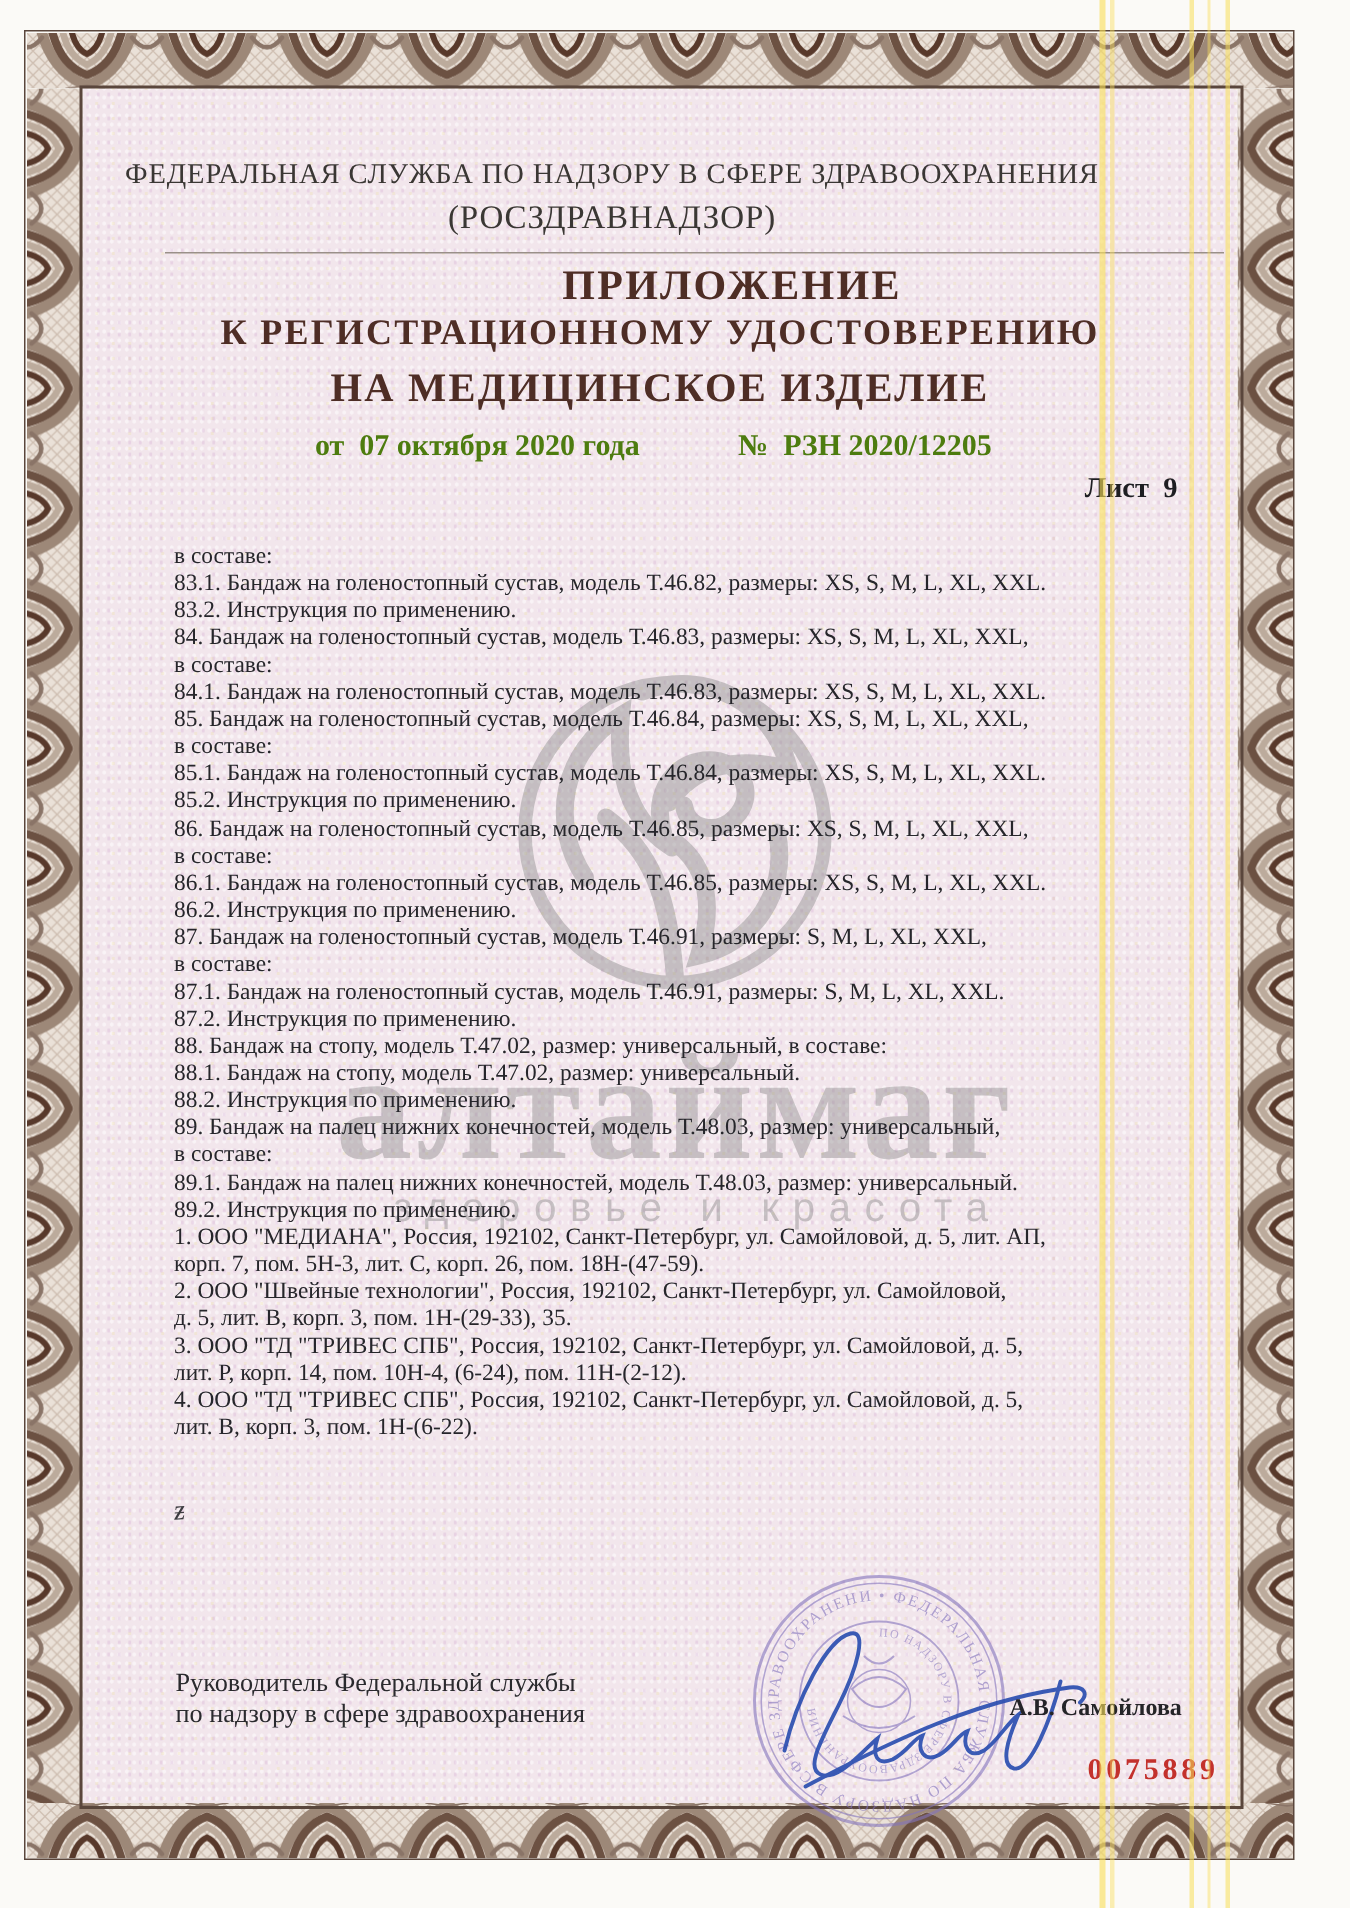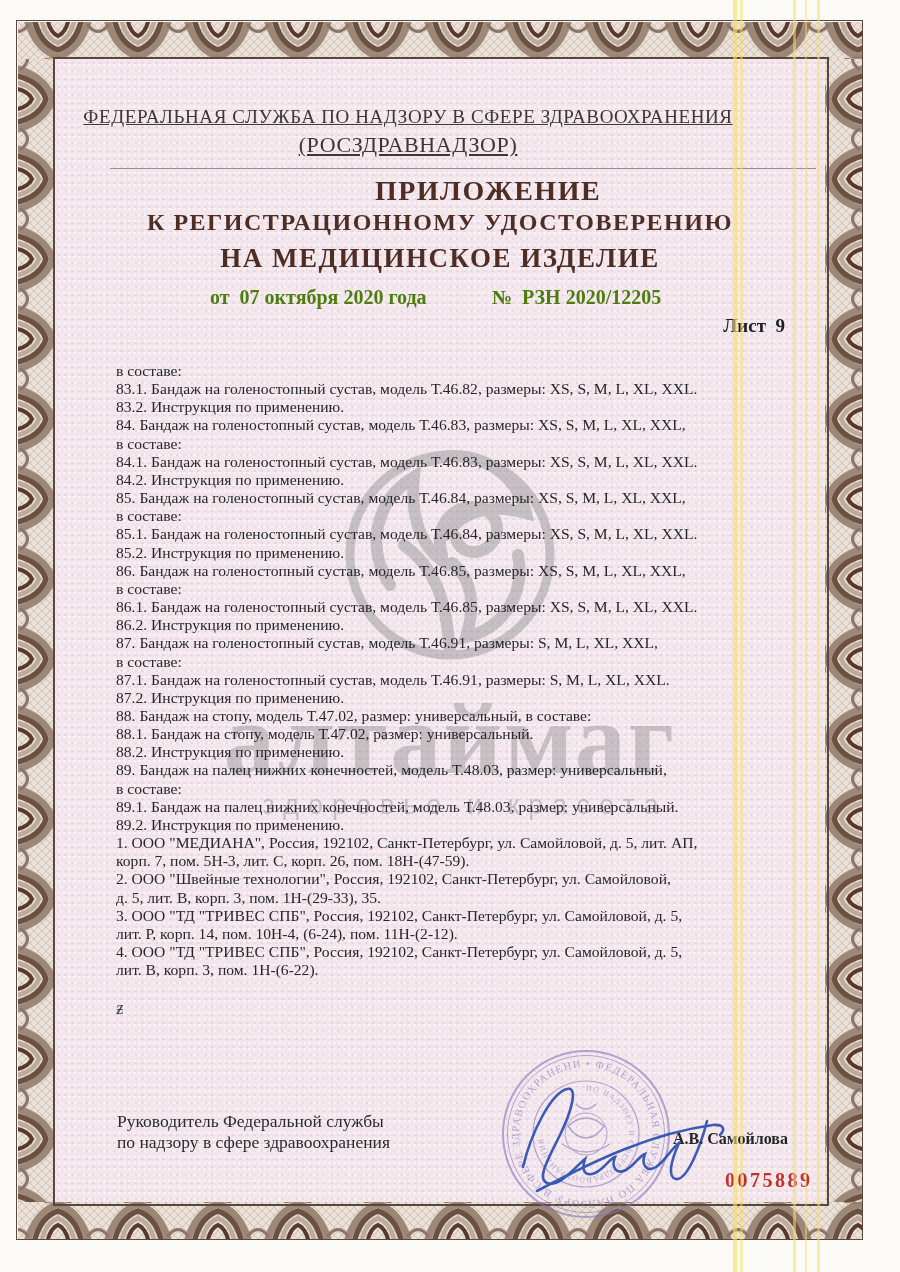--- a/index.html
+++ b/index.html
@@ -24,21 +24,21 @@
   .b-top{left:18px;top:22px;}
   .b-bottom{left:18px;top:1202px;transform:scaleY(-1);}
   .b-left{left:18px;top:59px;}
   .b-right{left:825px;top:59px;}
   .frame-outer{position:absolute;left:16px;top:20px;width:845px;height:1218px;border:1.5px solid #5a463c;pointer-events:none;}
   .frame-inner{position:absolute;left:53px;top:57px;width:772px;height:1145px;border:2px solid #5a463c;pointer-events:none;}
   
   .yline{position:absolute;top:0;height:1272px;pointer-events:none;z-index:40;}
   
   .content{position:absolute;left:55px;top:59px;width:770px;height:1143px;}
-  .hdr{position:absolute;left:0;width:706px;text-align:center;color:#3a3734;text-decoration:underline;}
+  .hdr{position:absolute;left:0;width:706px;text-align:center;color:#3a3734;}
   .hdr1{top:47px;font-size:19px;letter-spacing:.6px;}
   .hdr2{top:73px;font-size:22px;letter-spacing:.6px;}
   .divider{position:absolute;left:55px;top:109px;width:706px;height:1px;background:#9a9089;}
   .title{position:absolute;left:0;width:770px;text-align:center;font-weight:bold;color:#4e2d25;letter-spacing:1.5px;}
   .title1{top:116px;font-size:28px;margin-left:48px;}
   .title2{top:150px;font-size:24px;}
   .title3{top:184px;font-size:27px;}
   .dateline{position:absolute;top:227px;font-size:20px;font-weight:bold;color:#4d7c0f;white-space:pre;text-align:center;}
   .date-left{left:155px;}
   .date-num{left:437px;}
@@ -132,21 +132,20 @@
     <div class="dateline date-num">№  РЗН 2020/12205</div>
     <div class="sheet">Лист  9</div>
 
     <div class="bodytext">
         <div class="line">в составе:</div>
         <div class="line">83.1. Бандаж на голеностопный сустав, модель Т.46.82, размеры: XS, S, M, L, XL, XXL.</div>
         <div class="line">83.2. Инструкция по применению.</div>
         <div class="line">84. Бандаж на голеностопный сустав, модель Т.46.83, размеры: XS, S, M, L, XL, XXL,</div>
         <div class="line">в составе:</div>
         <div class="line">84.1. Бандаж на голеностопный сустав, модель Т.46.83, размеры: XS, S, M, L, XL, XXL.</div>
-        <div class="line">84.2. Инструкция по применению.</div>
         <div class="line">85. Бандаж на голеностопный сустав, модель Т.46.84, размеры: XS, S, M, L, XL, XXL,</div>
         <div class="line">в составе:</div>
         <div class="line">85.1. Бандаж на голеностопный сустав, модель Т.46.84, размеры: XS, S, M, L, XL, XXL.</div>
         <div class="line">85.2. Инструкция по применению.</div>
         <div class="line">86. Бандаж на голеностопный сустав, модель Т.46.85, размеры: XS, S, M, L, XL, XXL,</div>
         <div class="line">в составе:</div>
         <div class="line">86.1. Бандаж на голеностопный сустав, модель Т.46.85, размеры: XS, S, M, L, XL, XXL.</div>
         <div class="line">86.2. Инструкция по применению.</div>
         <div class="line">87. Бандаж на голеностопный сустав, модель Т.46.91, размеры: S, M, L, XL, XXL,</div>
         <div class="line">в составе:</div>

